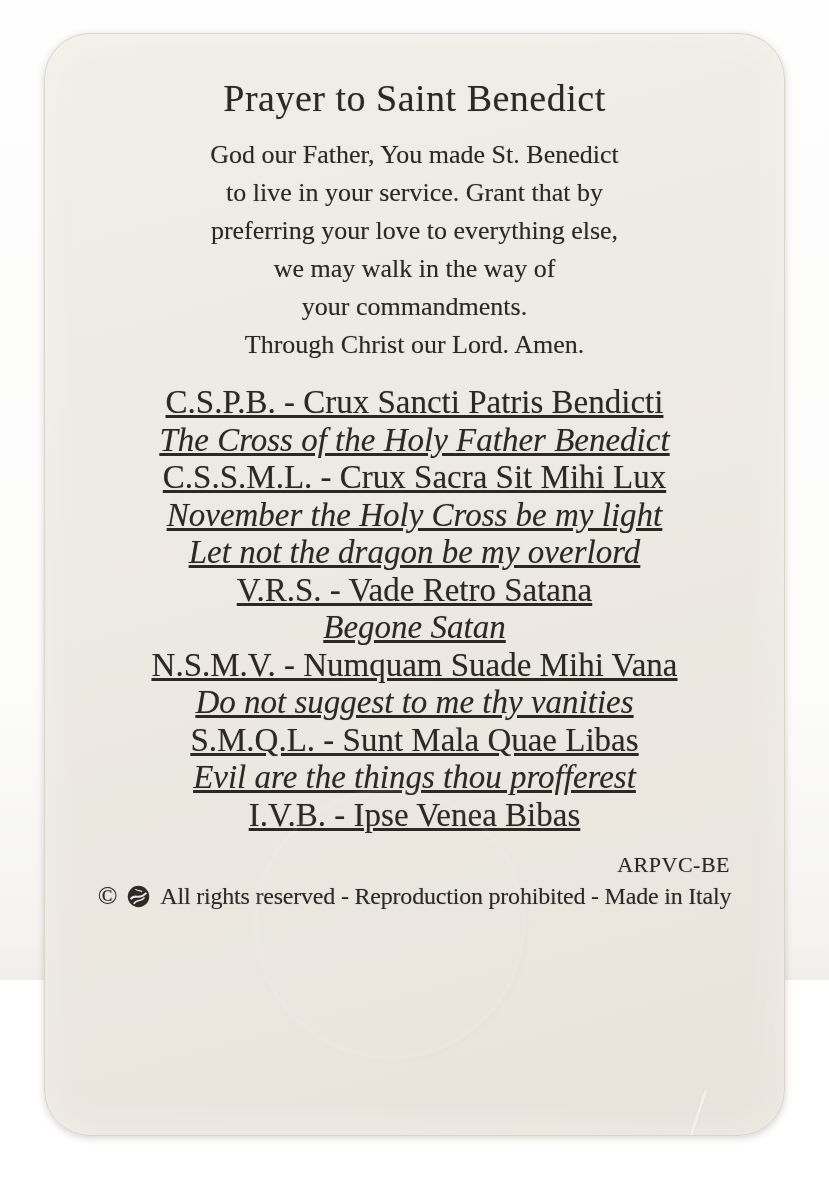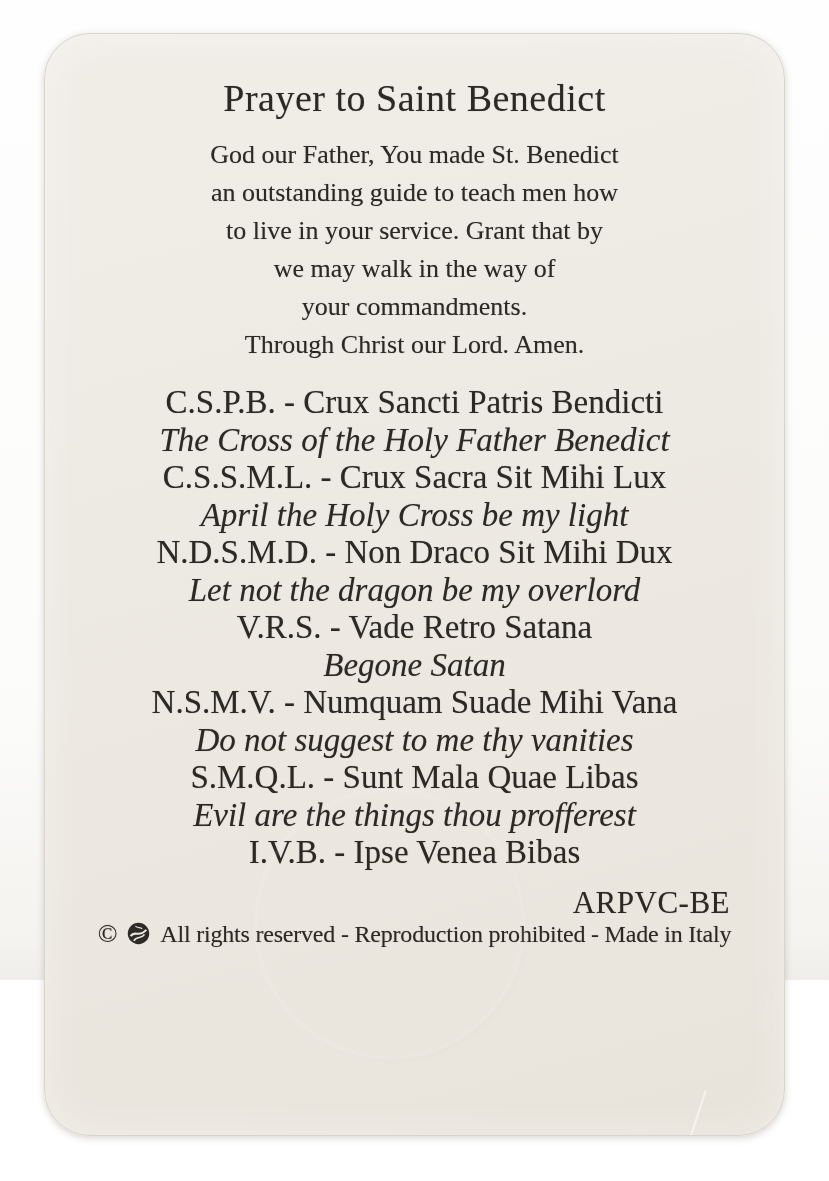--- a/index.html
+++ b/index.html
@@ -45,27 +45,27 @@
 
   .title {
     font-weight: normal;
     font-size: 38px; line-height: 44px;
     letter-spacing: 0.5px;
   }
   .prayer-title { margin-top: 42px; }
   .medal-title  { margin-top: 28px; }
 
   .prayer { margin-top: 16px; font-size: 26px; line-height: 38px; }
-  .medal  { margin-top: 20px; font-size: 33px; line-height: 37.5px; }
+  .medal  { margin-top: 20px; font-size: 33px; line-height: 37.5px; text-decoration: underline; }
   .medal .english { font-style: italic; }
 
   .product-code {
     margin-top: 16px;
     text-align: right; padding-right: 54px;
-    font-size: 31px; line-height: 30px;
+    font-size: 22px; line-height: 30px;
     letter-spacing: 0.5px;
   }
 
   .copyright-row {
     margin-top: 2px;
     display: flex; justify-content: center; align-items: center;
     gap: 9px;
     font-size: 24px; line-height: 28px;
     letter-spacing: -0.2px;
   }
@@ -77,34 +77,33 @@
 
 <div class="photo">
   <div class="card">
     <div class="emboss"></div>
     <div class="scratch"></div>
 
     <h1 class="title prayer-title">Prayer to Saint Benedict</h1>
 
     <div class="prayer">
       <div>God our Father, You made St. Benedict</div>
-      <div>an outstanding guide to teach men how</div>
       <div>to live in your service. Grant that by</div>
+      <div>preferring your love to everything else,</div>
       <div>we may walk in the way of</div>
       <div>your commandments.</div>
       <div>Through Christ our Lord. Amen.</div>
     </div>
 
 
     <div class="medal">
       <div class="latin">C.S.P.B. - Crux Sancti Patris Bendicti</div>
       <div class="english">The Cross of the Holy Father Benedict</div>
       <div class="latin">C.S.S.M.L. - Crux Sacra Sit Mihi Lux</div>
-      <div class="english">April the Holy Cross be my light</div>
-      <div class="latin">N.D.S.M.D. - Non Draco Sit Mihi Dux</div>
+      <div class="english">November the Holy Cross be my light</div>
       <div class="english">Let not the dragon be my overlord</div>
       <div class="latin">V.R.S. - Vade Retro Satana</div>
       <div class="english">Begone Satan</div>
       <div class="latin">N.S.M.V. - Numquam Suade Mihi Vana</div>
       <div class="english">Do not suggest to me thy vanities</div>
       <div class="latin">S.M.Q.L. - Sunt Mala Quae Libas</div>
       <div class="english">Evil are the things thou profferest</div>
       <div class="latin">I.V.B. - Ipse Venea Bibas</div>
     </div>
 

